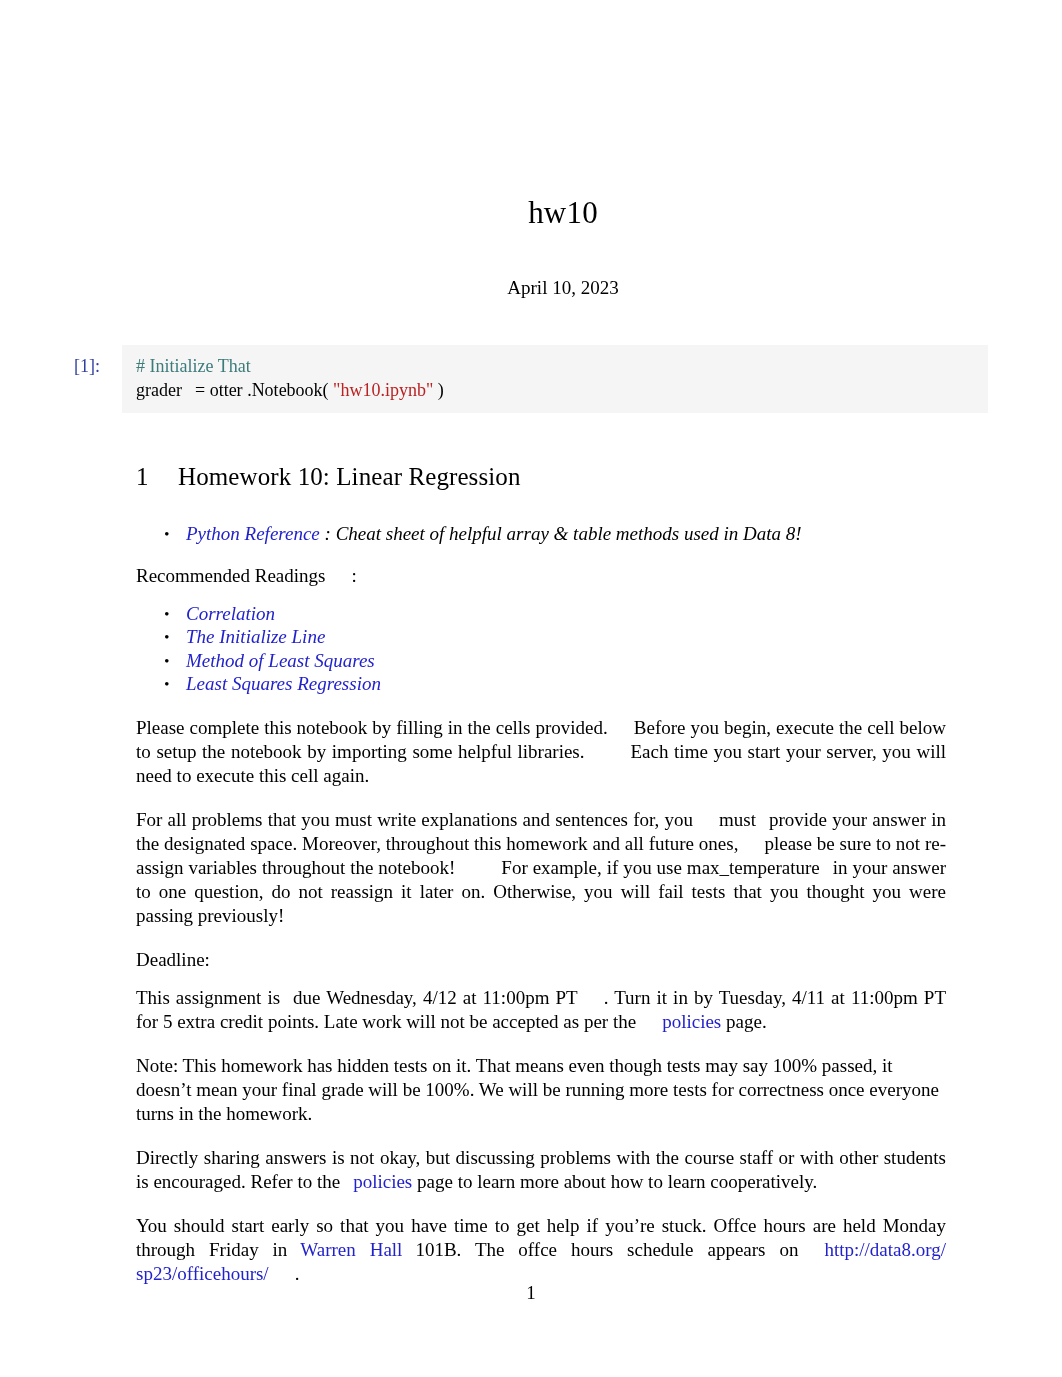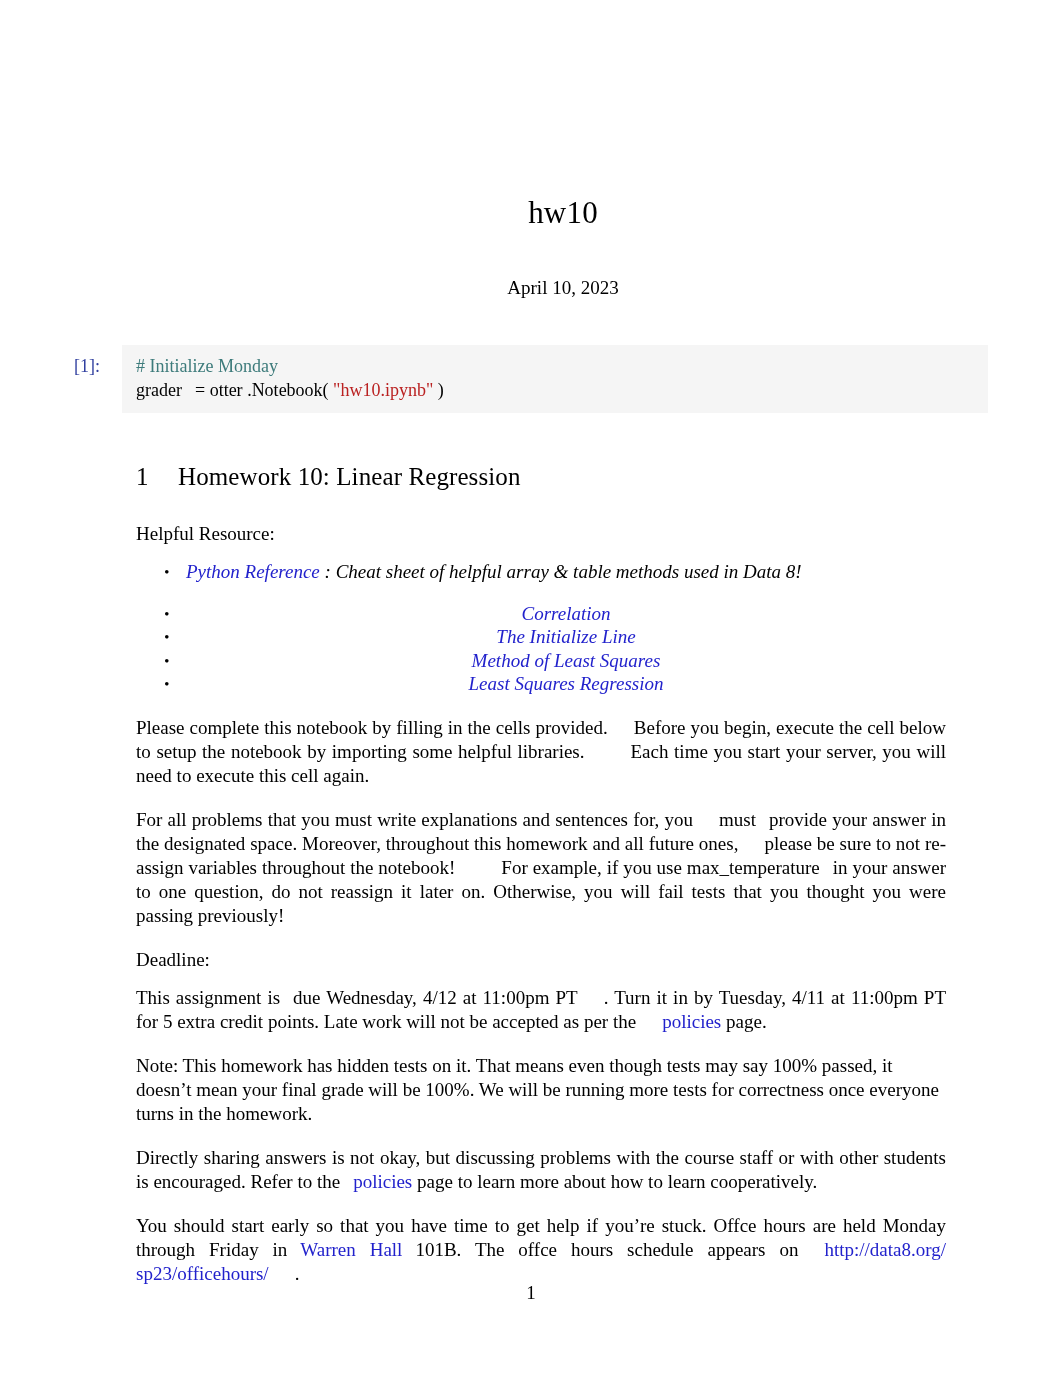--- a/index.html
+++ b/index.html
@@ -131,21 +131,21 @@
   ul.bullets li::before {
     content: "\2022";
     position: absolute;
     left: 0;
     top: 0;
     font-size: 15px;
     line-height: 24px;
     color: #000;
   }
   ul.readings { margin-bottom: 20px; }
-  ul.readings li { line-height: 23.5px; text-align: center; }
+  ul.readings li { line-height: 23.5px; }
 
   
   .page-number {
     position: absolute;
     left: 0;
     top: 1283px;
     width: 1062px;
     text-align: center;
     font-size: 19px;
     line-height: 1;
@@ -157,35 +157,35 @@
 <div class="page">
 
   <div class="title-block">
     <div class="doc-title">hw10</div>
     <div class="doc-date">April 10, 2023</div>
   </div>
 
   <div class="code-cell">
     <div class="cell-prompt">[1]:</div>
     <div class="cell-body">
-      <div class="code-line"><span class="tok-comment"># Initialize Monday</span></div>
+      <div class="code-line"><span class="tok-comment"># Initialize That</span></div>
       <div class="code-line"><span class="tok-plain">grader</span><span class="gap-sm"></span><span class="tok-plain">=</span> <span class="tok-plain">otter</span> <span class="tok-plain">.</span><span class="tok-plain">Notebook(</span> <span class="tok-string">"hw10.ipynb"</span> <span class="tok-plain">)</span></div>
     </div>
   </div>
 
   <div class="content">
 
     <h2 class="section-heading"><span class="sec-num">1</span><span>Homework 10: Linear Regression</span></h2>
 
-    <p class="para flush lead">Helpful Resource:</p>
 
     <ul class="bullets">
       <li><a href="#" class="link">Python Reference</a> <span>: Cheat sheet of helpful array &amp; table methods used in Data 8!</span></li>
     </ul>
 
+    <p class="para flush lead"><span>Recommended Readings</span><span class="gap"></span><span>:</span></p>
 
     <ul class="bullets readings">
       <li><a href="#" class="link">Correlation</a></li>
       <li><a href="#" class="link">The Initialize Line</a></li>
       <li><a href="#" class="link">Method of Least Squares</a></li>
       <li><a href="#" class="link">Least Squares Regression</a></li>
     </ul>
 
     <p class="para"><span>Please complete this notebook by filling in the cells provided.</span><span class="gap"></span><span>Before you begin, execute the cell below to setup the notebook by importing some helpful libraries.</span><span class="gap-lg"></span><span>Each time you start your server, you will need to execute this cell again.</span></p>
 

